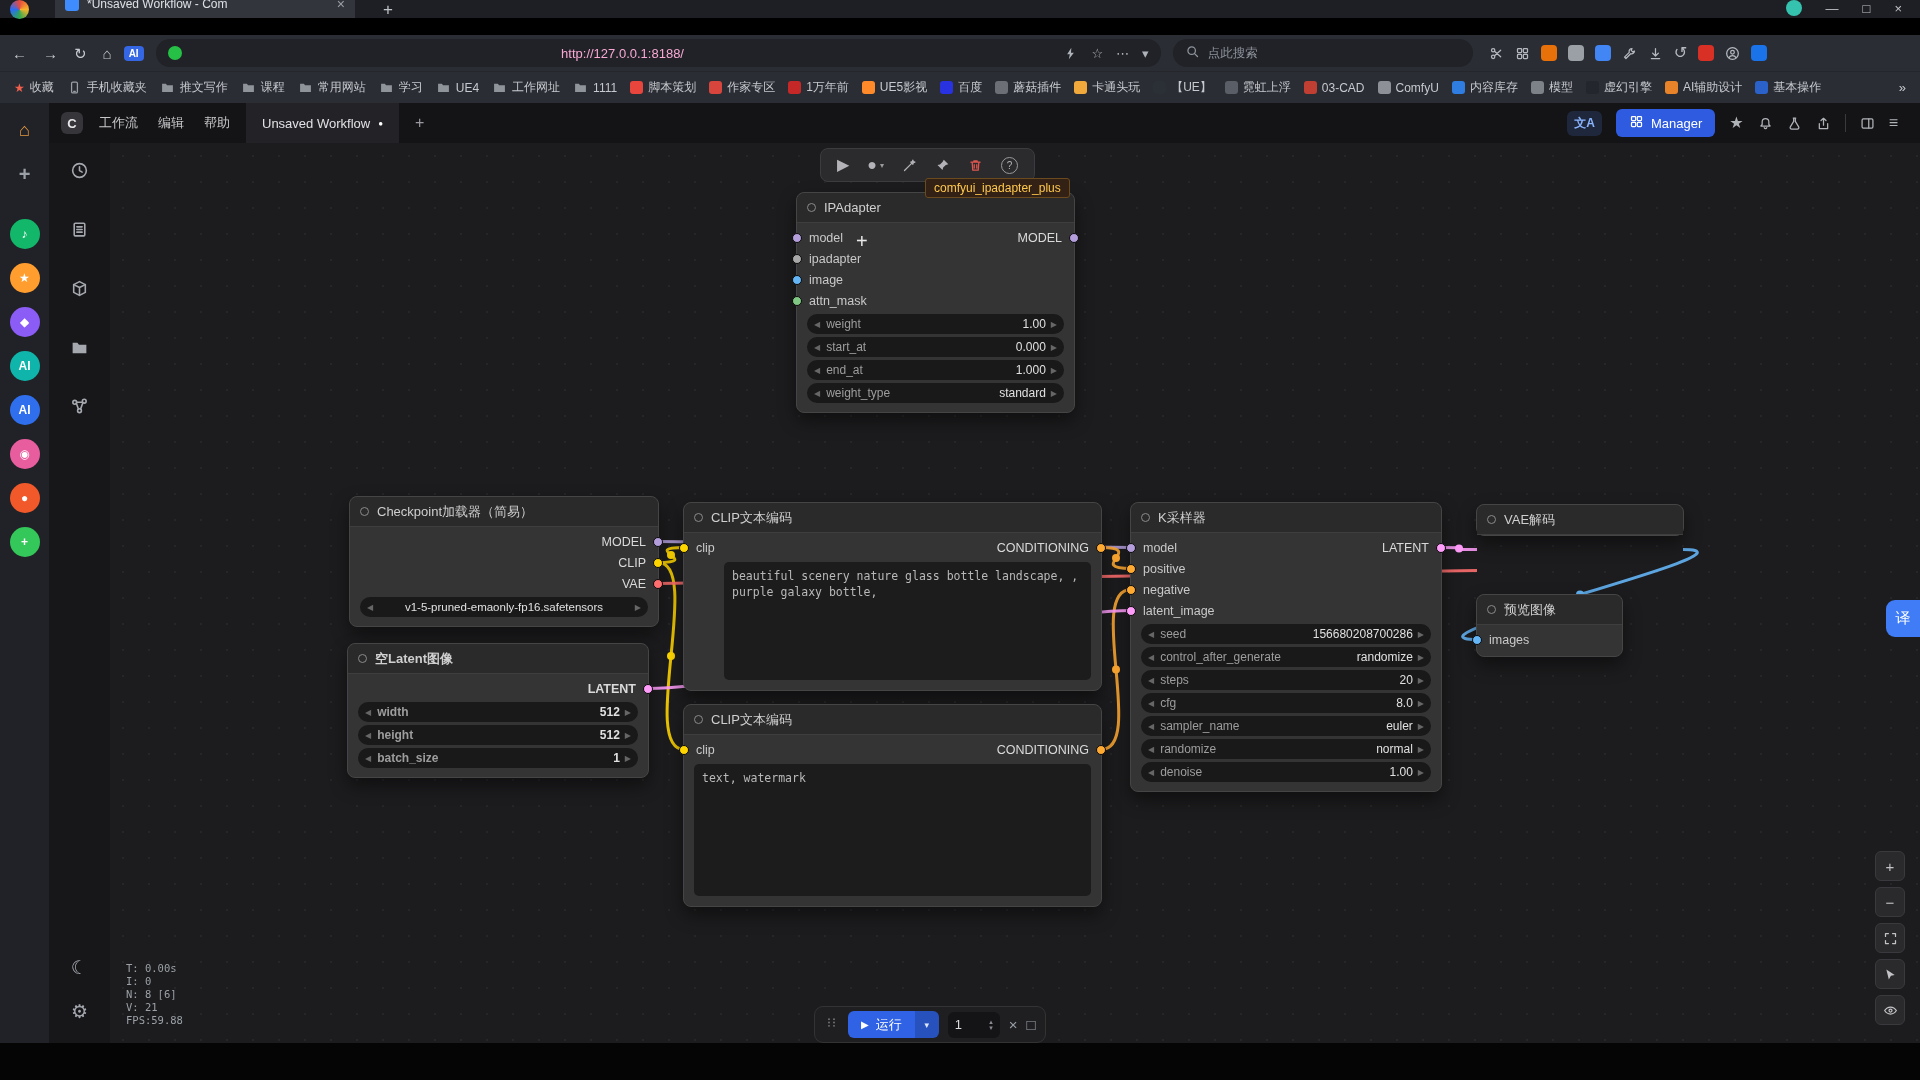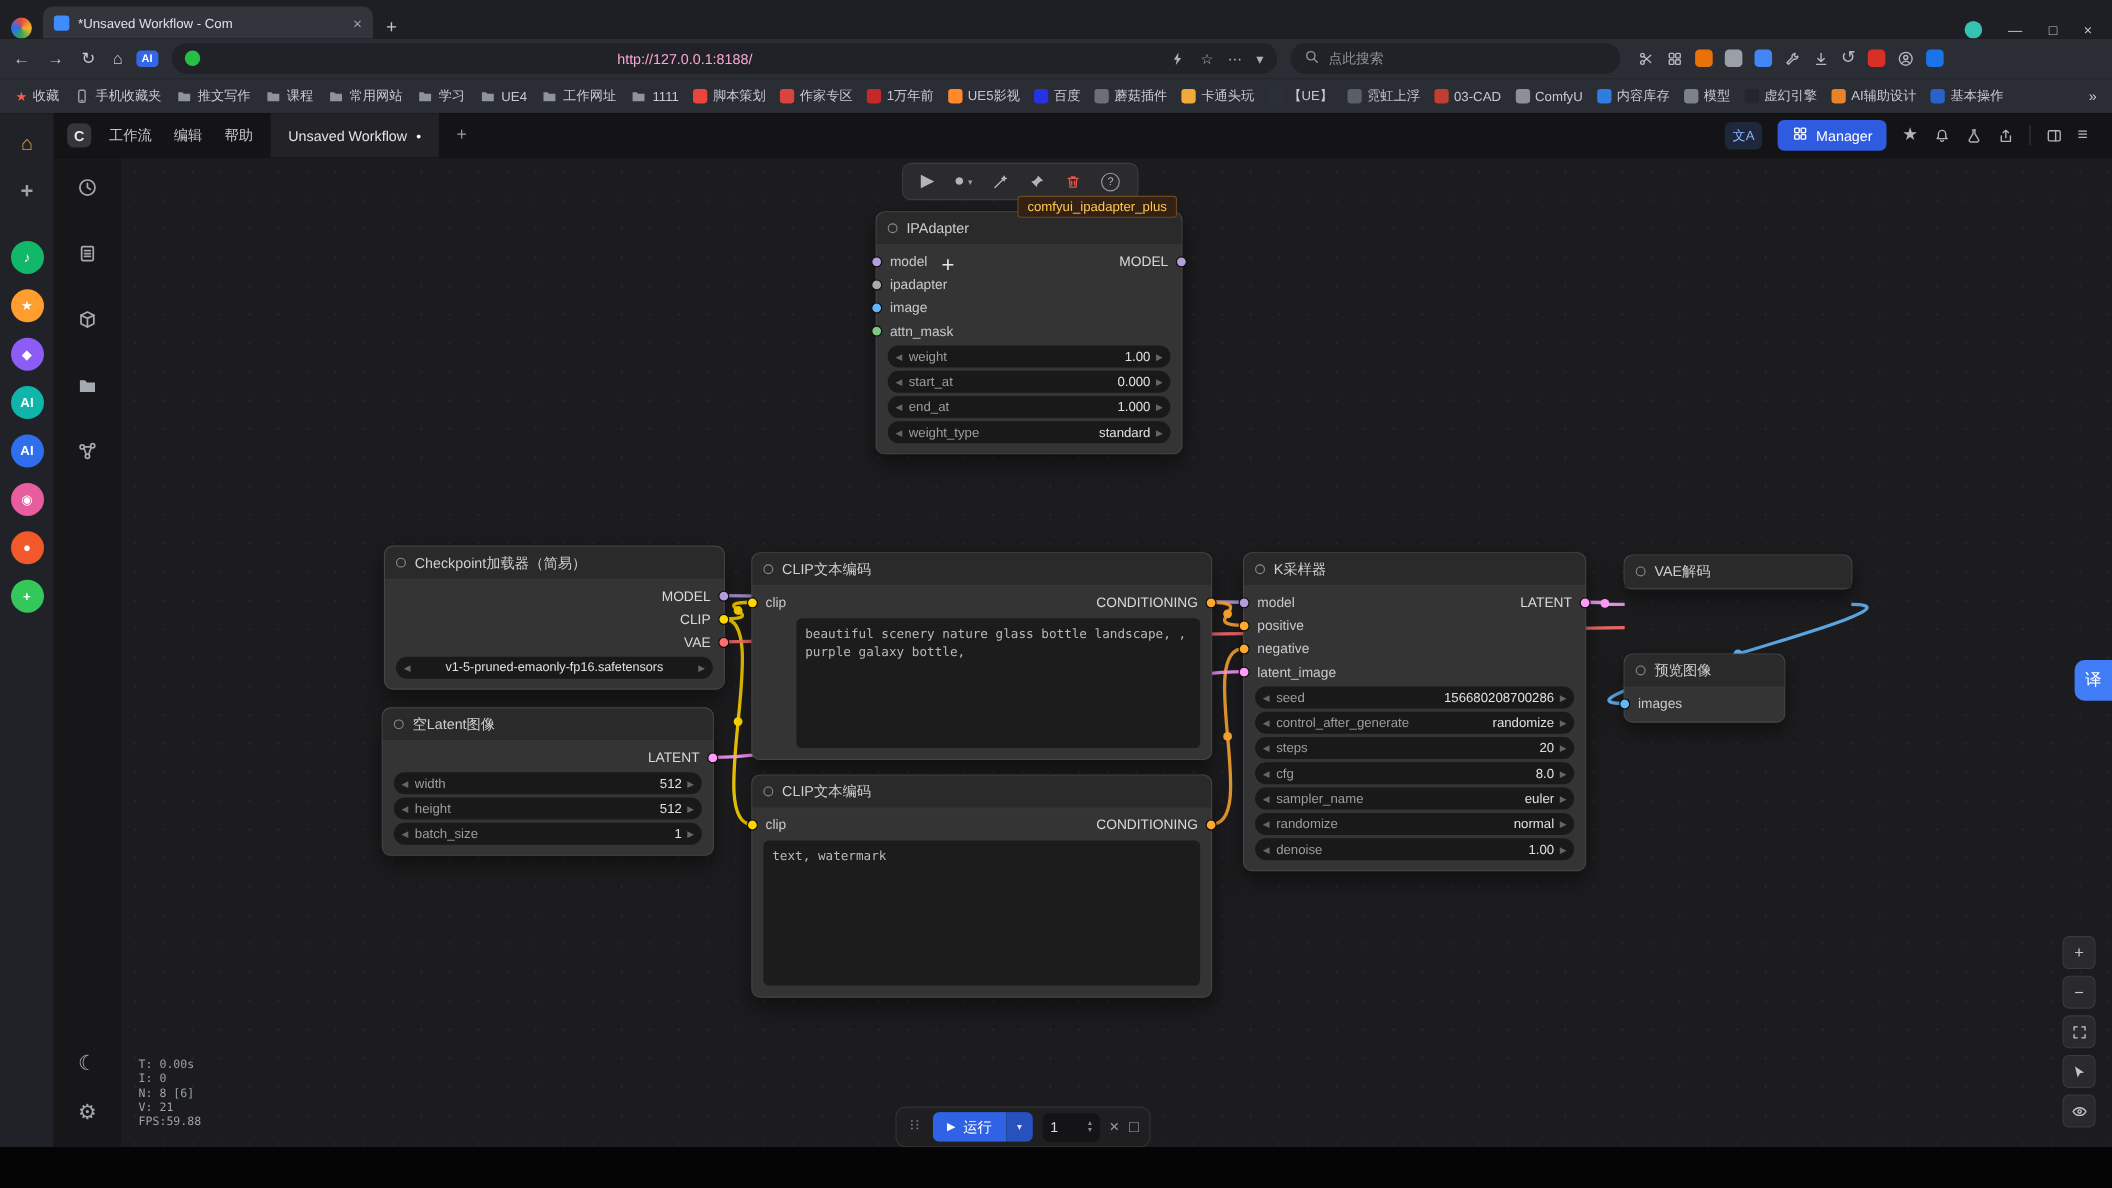--- a/index.html
+++ b/index.html
@@ -4,21 +4,21 @@
 <style>
   html,body{margin:0;padding:0;background:#000;}
   *{box-sizing:border-box;}
   #screen{position:relative;width:1920px;height:1080px;overflow:hidden;background:#000;
     font-family:"Liberation Sans","DejaVu Sans",sans-serif;-webkit-font-smoothing:antialiased;}
   .ic{display:inline-flex;align-items:center;justify-content:center;line-height:1;}
   .ic svg{width:15px;height:15px;fill:none;stroke:currentColor;stroke-width:1.5;stroke-linecap:round;stroke-linejoin:round;}
   .ic svg.f{fill:currentColor;stroke:none;}
 
   
-  #titlebar{position:absolute;left:0;top:0;right:0;height:35px;background:#1d1f24;display:flex;align-items:flex-end;padding:0 10px;gap:10px;}
+  #titlebar{position:absolute;left:0;top:0;right:0;height:18px;background:#1d1f24;display:flex;align-items:flex-start;padding:0 10px;gap:26px;}
   #browser-logo{width:19px;height:19px;border-radius:50%;background:conic-gradient(#e84a3f,#f7b32b,#32a852,#2a6df5,#e84a3f);}
   #tab{width:300px;height:29px;align-self:flex-end;background:#33353d;border-radius:9px 9px 0 0;display:flex;align-items:center;gap:8px;padding:0 10px;color:#dde0e4;font-size:12px;}
   .favicon{width:14px;height:14px;border-radius:3px;background:#3f8cff;flex:0 0 auto;}
   .tab-title{flex:1;white-space:nowrap;overflow:hidden;text-overflow:ellipsis;}
   .tab-close{color:#9aa0a6;font-size:14px;}
   #new-tab{color:#c0c3c8;font-size:17px;margin-left:2px;}
   #win-controls{margin-left:auto;display:flex;gap:24px;align-items:center;color:#c0c3c8;font-size:13px;padding-right:8px;}
   .essentials{width:16px;height:16px;border-radius:50%;background:#35c3b0;display:inline-block;}
 
   #navbar{position:absolute;top:35px;left:0;right:0;height:36px;background:#2b2d34;display:flex;align-items:center;padding:0 12px;gap:12px;}
@@ -39,21 +39,21 @@
   #bm-overflow{color:#c6c9ce;margin-left:10px;font-size:13px;}
 
   
   #menubar{position:absolute;top:103px;left:49px;right:0;height:40px;background:#141416;display:flex;align-items:center;padding:0 10px 0 12px;gap:16px;}
   #comfy-logo{width:22px;height:22px;border-radius:6px;background:#35353a;color:#e8e8ea;font-weight:bold;font-size:13px;display:flex;align-items:center;justify-content:center;}
   #menu-items{display:flex;gap:20px;color:#c7c7cb;font-size:13px;}
   #wf-tab{height:40px;display:flex;align-items:center;gap:8px;background:#232327;padding:0 16px;color:#e2e2e5;font-size:13px;}
   .unsaved{font-size:8px;color:#fff;}
   #wf-new{color:#9a9aa0;font-size:16px;}
   #mb-right{margin-left:auto;display:flex;align-items:center;gap:14px;padding-right:12px;}
-  #translate-btn{background:rgba(90,140,255,.16);color:#8ab4ff;font-size:12px;font-weight:normal;padding:4px 7px;border-radius:6px;}
+  #translate-btn{background:rgba(90,140,255,.16);color:#8ab4ff;font-size:12px;font-weight:bold;padding:4px 7px;border-radius:6px;}
   #manager-btn{display:flex;align-items:center;gap:7px;background:#2e5be0;border:none;color:#fff;font-size:13px;height:28px;padding:0 13px;border-radius:6px;font-family:inherit;}
   #mb-icons{display:flex;gap:14px;align-items:center;color:#b0b3b8;}
   .mb-sep{width:1px;height:18px;background:#3a3a3e;}
 
   #dock{position:absolute;left:0;top:103px;width:49px;height:940px;background:#202227;display:flex;flex-direction:column;align-items:center;padding-top:12px;gap:14px;}
   .dock-it{width:30px;height:30px;border-radius:50%;display:flex;align-items:center;justify-content:center;color:#fff;font-size:12px;font-weight:bold;flex:0 0 auto;}
   #dock .dock-it:nth-child(3){margin-top:16px;}
 
   #sidebar{position:absolute;left:49px;top:143px;width:61px;height:900px;background:#17171a;display:flex;flex-direction:column;align-items:center;padding:18px 0 20px;}
   #sb-top{display:flex;flex-direction:column;gap:36px;color:#a5a9af;align-items:center;}
@@ -636,21 +636,21 @@
           <span class="s-out"><span class="s-label out">VAE</span></span>
           <i class="port out" style="background: rgb(255, 110, 110);"></i>
         </div>
         <div class="widget combo">
           <span class="w-arr">◀</span>
           <span class="w-val">v1-5-pruned-emaonly-fp16.safetensors</span>
           <span class="w-arr">▶</span>
         </div>
       </div>
     </div>
-    <div class="node" style="left: 347px; top: 643px; width: 302px;">
+    <div class="node" style="left: 347px; top: 643px; width: 302px; font-weight: bold;">
       <div class="n-head">
         <span class="n-dot"></span>
         <span>空Latent图像</span>
       </div>
       <div class="n-body">
         <div class="s-row">
           <span></span>
           <span class="s-out"><span class="s-label out">LATENT</span></span>
           <i class="port out" style="background: rgb(255, 156, 249);"></i>
         </div>

